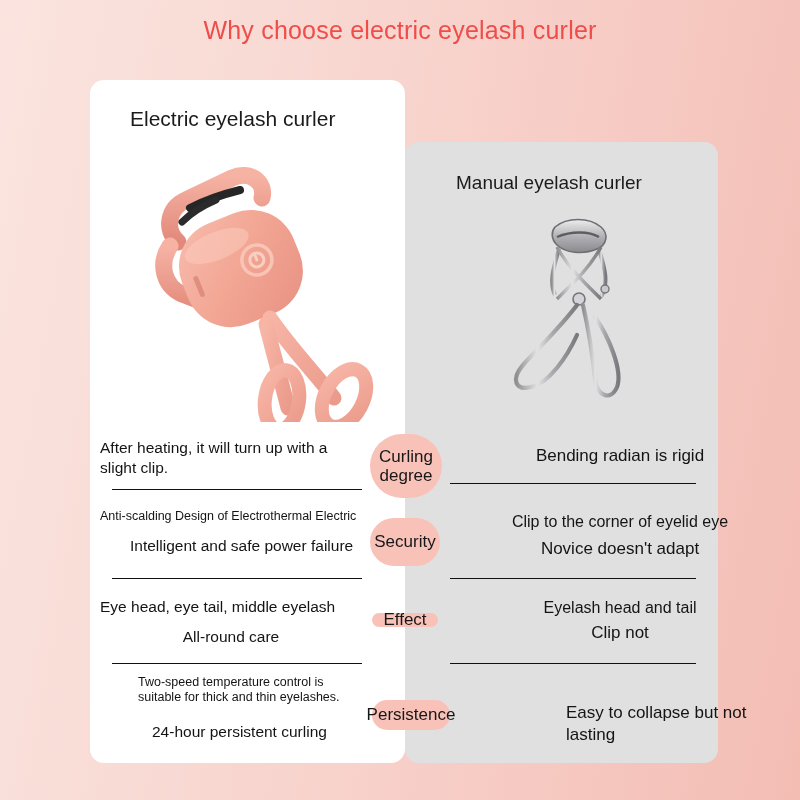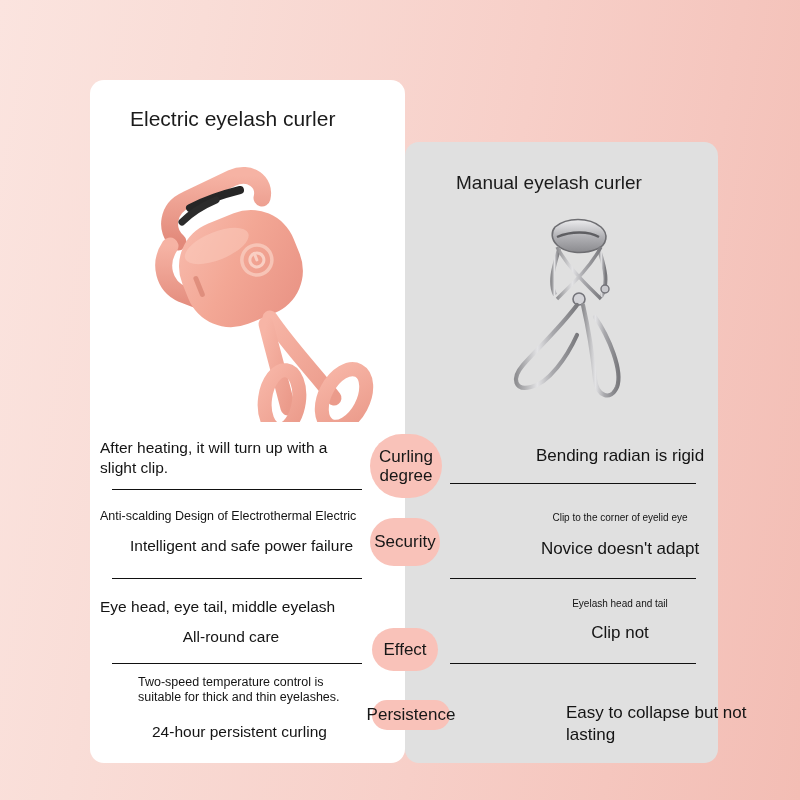--- a/index.html
+++ b/index.html
@@ -52,21 +52,21 @@
     position:absolute;left:100px;width:262px;
     text-align:left;color:#141414;
   }
   .cell-right{
     position:absolute;left:443px;width:258px;
     text-align:center;color:#141414;margin-left:48px;
   }
   .t-small{font-size:12.5px;line-height:1.22;}
   .t-big{font-size:15.5px;line-height:1.28;}
   .t-big-r{font-size:17px;line-height:1.3;}
-  .t-small-r{font-size:10px;line-height:1.22;text-align:center;}
+  .t-small-r{font-size:16px;line-height:1.22;text-align:center;}
   .indent{margin-left:30px;}
 
   .rule{
     position:absolute;height:0;border-top:1.3px solid #111;
   }
   .rule-left{left:112px;width:250px;}
   .rule-right{left:450px;width:246px;}
 
   
   .badge{
@@ -83,20 +83,21 @@
     line-height:1.12;
     text-align:center;
   }
   .badge-2line span{white-space:normal;width:72px;}
 </style>
 </head>
 <body>
 
 <div class="page">
 
+  <div class="page-title">Why choose electric eyelash curler</div>
 
   <div class="card-gray"></div>
 
   <div class="card-white"></div>
 
   <div class="card-white-title">Electric eyelash curler</div>
   <div class="card-gray-title">Manual eyelash curler</div>
 
   <div class="prod prod-electric">
     <svg viewBox="0 0 260 262" width="260" height="262" xmlns="http://www.w3.org/2000/svg">
@@ -204,21 +205,21 @@
       <div class="rule rule-right" style="top:578px;"></div>
     </div>
 
     <div class="row">
       <div class="cell-left t-big" style="top:597px;width:270px;">Eye head, eye tail, middle eyelash</div>
       <div class="cell-left t-big" style="top:627px;text-align:center;width:262px;">All-round care</div>
 
       <div class="cell-right t-small-r" style="top:598px;">Eyelash head and tail</div>
       <div class="cell-right t-big-r" style="top:622px;">Clip not</div>
 
-      <div class="badge" style="left:372px;top:628px;width:66px;height:43px;">
+      <div class="badge" style="left:372px;top:613px;width:66px;height:14px;">
         <span>Effect</span>
       </div>
       <div class="rule rule-left" style="top:663px;"></div>
       <div class="rule rule-right" style="top:663px;"></div>
     </div>
 
     <div class="row">
       <div class="cell-left t-small" style="top:675px;left:138px;width:224px;">Two-speed temperature control is suitable for thick and thin eyelashes.</div>
       <div class="cell-left t-big" style="top:722px;left:152px;width:230px;">24-hour persistent curling</div>
 

